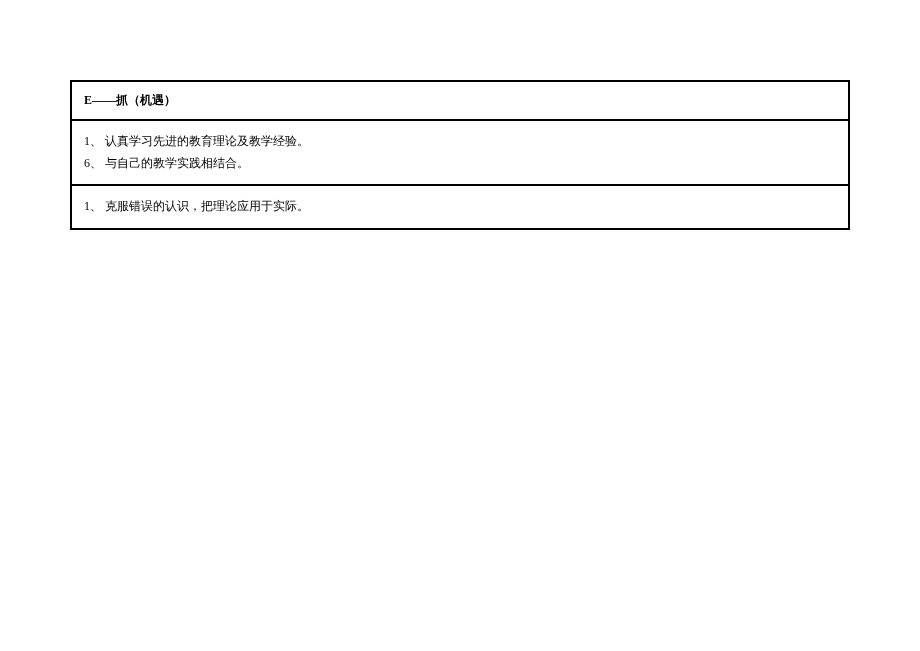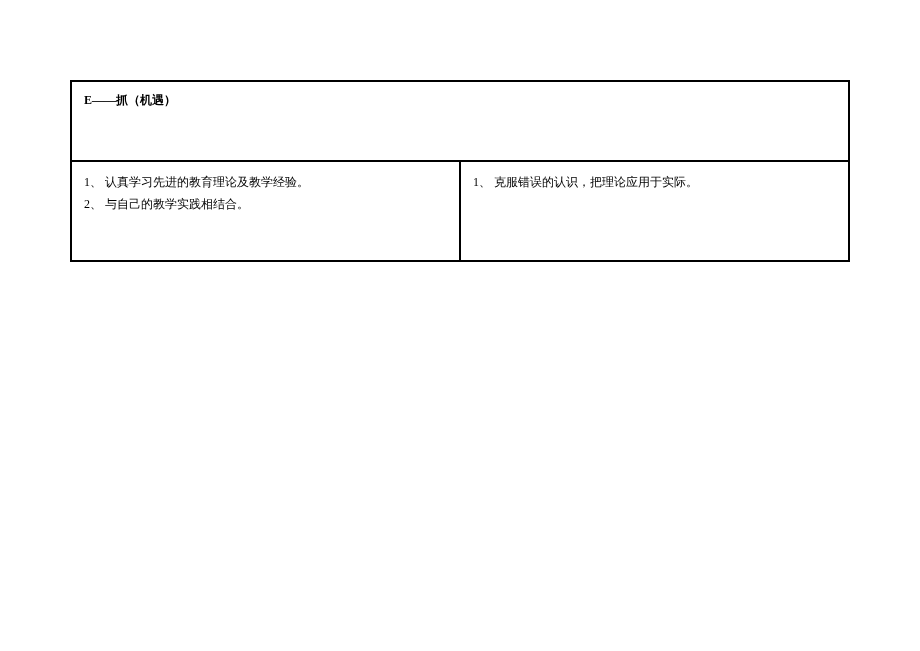--- a/index.html
+++ b/index.html
@@ -16,20 +16,21 @@
       color: #000000;
       padding: 80px 70px 0 70px;
     }
     .table-container {
       width: 100%;
       border: 1px solid #000000;
     }
     .table-row {
       display: flex;
       width: 100%;
+      flex-direction: column;
     }
     .table-cell {
       border: 1px solid #000000;
       padding: 10px 12px;
       flex: 1;
       min-width: 0;
     }
     .header-cell {
       height: 80px;
       font-weight: bold;
@@ -47,19 +48,19 @@
 
 <div class="table-container">
   <div class="table-row">
     <div class="table-cell header-cell">
       <span>E——抓（机遇）</span>
     </div>
   </div>
   <div class="table-row">
     <div class="table-cell content-cell">
       <span class="list-item">1、 认真学习先进的教育理论及教学经验。</span>
-      <span class="list-item">2、 与自己的教学实践相结合。</span>
+      <span class="list-item">6、 与自己的教学实践相结合。</span>
     </div>
     <div class="table-cell content-cell">
       <span class="list-item">1、 克服错误的认识，把理论应用于实际。</span>
     </div>
   </div>
 </div>
 
 </body></html>

